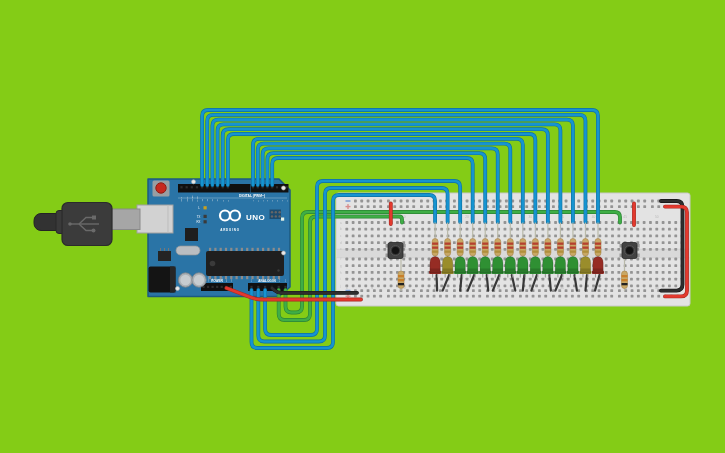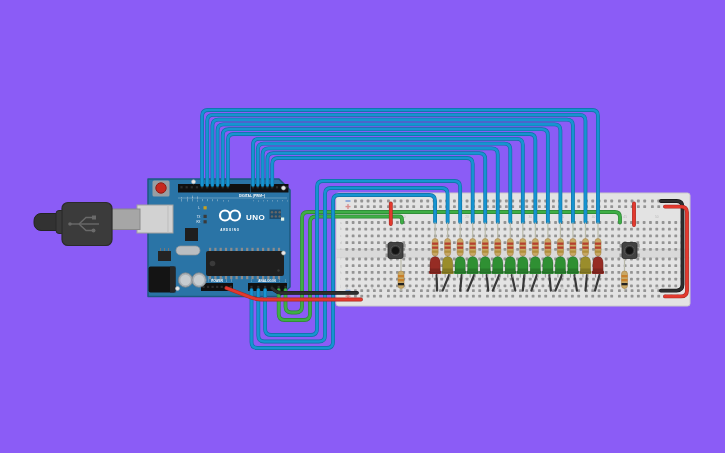--- a/index.html
+++ b/index.html
@@ -1,16 +1,16 @@
 <!DOCTYPE html>
 <html><head>
 <meta charset="utf-8">
 <style>
   html,body{margin:0;padding:0;background:#000;}
-  #stage{position:relative;width:725px;height:453px;background:#8b5cf6;overflow:hidden;font-family:"Liberation Sans",sans-serif;}
+  #stage{position:relative;width:725px;height:453px;background:#84cc16;overflow:hidden;font-family:"Liberation Sans",sans-serif;}
   svg{position:absolute;left:0;top:0;}
   text{font-family:"Liberation Sans",sans-serif;}
 </style>
 </head>
 <body>
 
 <div id="stage">
   <svg id="cv" width="725" height="453" viewBox="0 0 725 453">
       <g>
         <rect x="336" y="193" width="354" height="113" rx="2.5" fill="#e3e3e3" stroke="#c9c9c9" stroke-width="1"></rect>

